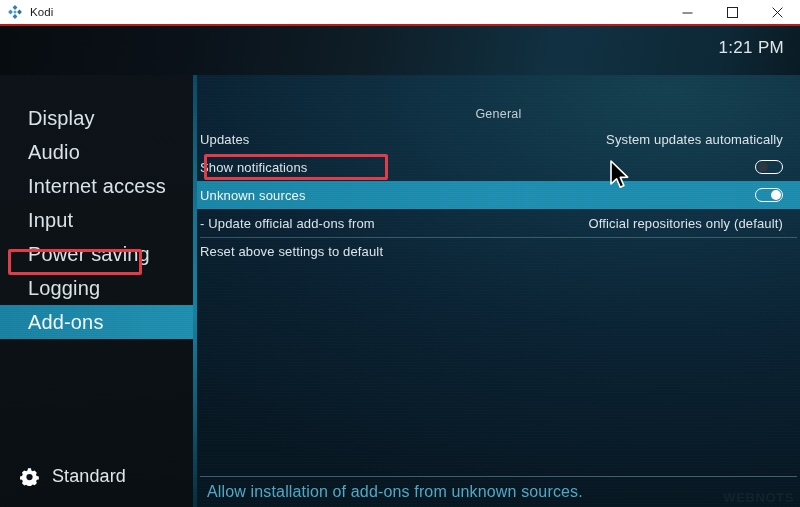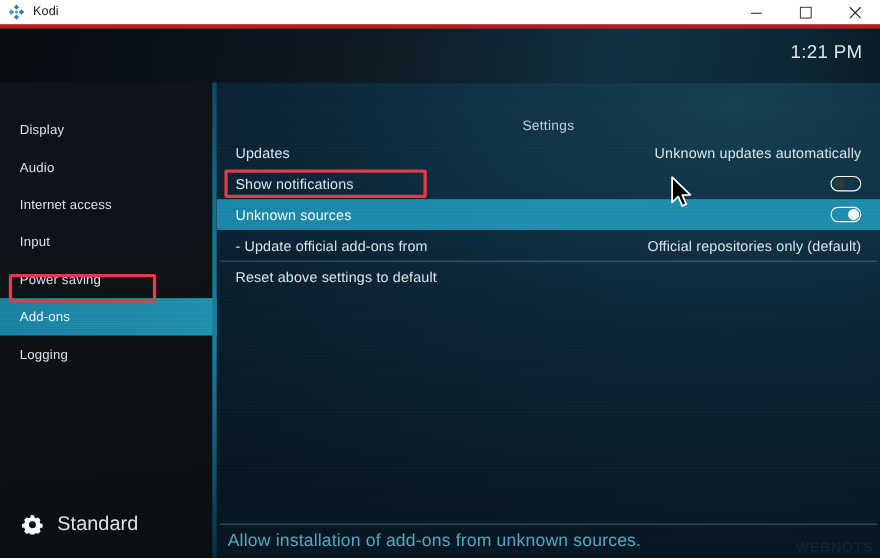--- a/index.html
+++ b/index.html
@@ -18,21 +18,21 @@
     height: 507px;
     background: #000;
   }
 
   
   .titlebar {
     position: absolute;
     left: 0; top: 0;
     width: 800px; height: 26px;
     background: #ffffff;
-    border-bottom: 4px solid #b91c1c;
+    border-bottom: 2px solid #b91c1c;
     display: flex;
     align-items: center;
   }
   .tb-logo {
     width: 16px; height: 16px;
     margin-left: 7px; margin-right: 7px;
     position: relative;
     flex: 0 0 auto;
   }
   .tb-logo svg { display: block; }
@@ -97,22 +97,22 @@
   .menu {
     position: absolute;
     left: 0; top: 26px;
     width: 197px;
   }
   .menu-item {
     position: relative;
     height: 34px;
     display: flex;
     align-items: center;
-    padding-left: 18px;
-    font-size: 12px;
+    padding-left: 28px;
+    font-size: 20px;
     color: #d9e2e7;
     letter-spacing: 0.15px;
     white-space: nowrap;
   }
   .menu-item.selected {
     background: linear-gradient(90deg, #157fa0 0%, #1a87a8 55%, #1b8dae 100%);
     color: #f2f7f9;
   }
   .menu-item.selected::after {
     content: "";
@@ -180,21 +180,21 @@
     position: absolute;
     left: 0; top: 50px;
     width: 603px;
   }
 
   .row {
     position: relative;
     height: 28px;
     display: flex;
     align-items: center;
-    padding: 0 17px 0 17px;
+    padding: 0 17px 0 3px;
     white-space: nowrap;
   }
   .row.selected {
     background: linear-gradient(90deg, #1684a5 0%, #1b8cae 50%, #1a8aab 100%);
     text-align: center;
   }
   .row.selected::after {
     content: "";
     position: absolute;
     inset: 0;
@@ -344,51 +344,51 @@
         </div>
         <div class="menu-item">
           <span class="menu-label">Internet access</span>
         </div>
         <div class="menu-item">
           <span class="menu-label">Input</span>
         </div>
         <div class="menu-item">
           <span class="menu-label">Power saving</span>
         </div>
+        <div class="menu-item">
+          <span class="menu-label">Logging</span>
+        </div>
         <div class="menu-item selected">
           <span class="menu-label">Add-ons</span>
-        </div>
-        <div class="menu-item">
-          <span class="menu-label">Logging</span>
         </div>
       </div>
 
       <div class="level">
         <span class="level-icon">
           <svg width="19" height="19" viewBox="0 0 20 20">
             <path fill="#ffffff" d="M11.6 1.4h-3.2l-.45 2.2a6.6 6.6 0 0 0-1.42.83L4.4 3.6 2.1 5.9l.83 2.1a6.6 6.6 0 0 0-.82 1.42L0 9.9v3.2l2.2.45c.2.5.46.97.79 1.4L2.1 17.1l2.3 2.3 2.1-.83c.44.33.92.6 1.43.8l.46 2.03h3.2l.45-2.2c.5-.2.97-.46 1.41-.79l2.05.86 2.3-2.3-.85-2.06c.32-.44.58-.91.78-1.41l2.07-.4V9.9l-2.2-.45a6.6 6.6 0 0 0-.79-1.41l.85-2.06-2.3-2.3-2.05.86a6.6 6.6 0 0 0-1.41-.79L11.6 1.4z"></path>
             <circle cx="10" cy="10.6" r="3.3" fill="#0d1318"></circle>
           </svg>
         </span>
         <span class="level-text">Standard</span>
       </div>
     </div>
 
     <div class="accent-strip"></div>
 
     <div class="content">
 
-      <div class="section-head">Settings</div>
+      <div class="section-head">General</div>
 
       <div class="rows">
 
         <div class="row">
           <span class="row-label">Updates</span>
           <span class="row-spacer"></span>
-          <span class="row-value">Unknown updates automatically</span>
+          <span class="row-value">System updates automatically</span>
         </div>
 
         <div class="row">
           <span class="row-label">Show notifications</span>
           <span class="row-spacer"></span>
           <span class="toggle off">
             <span class="knob"></span>
           </span>
         </div>
 

